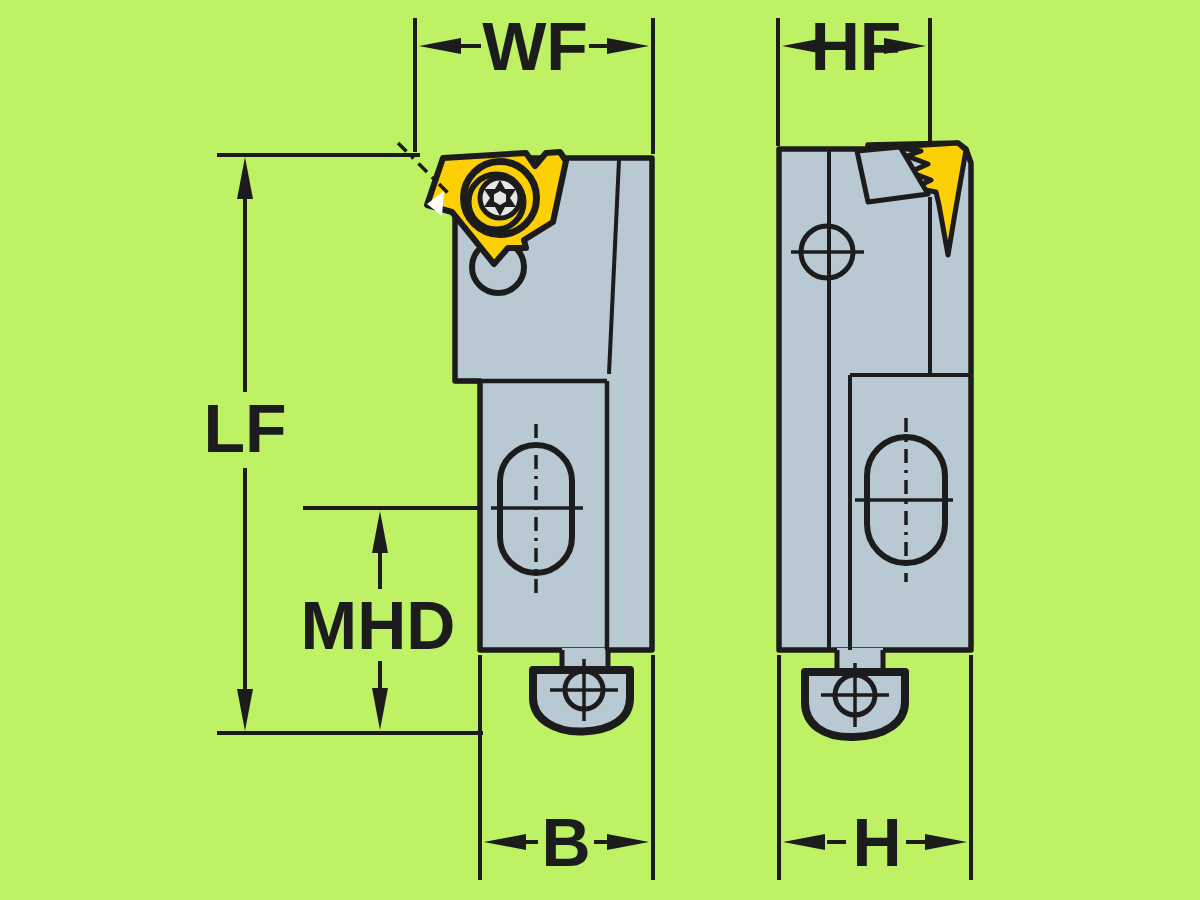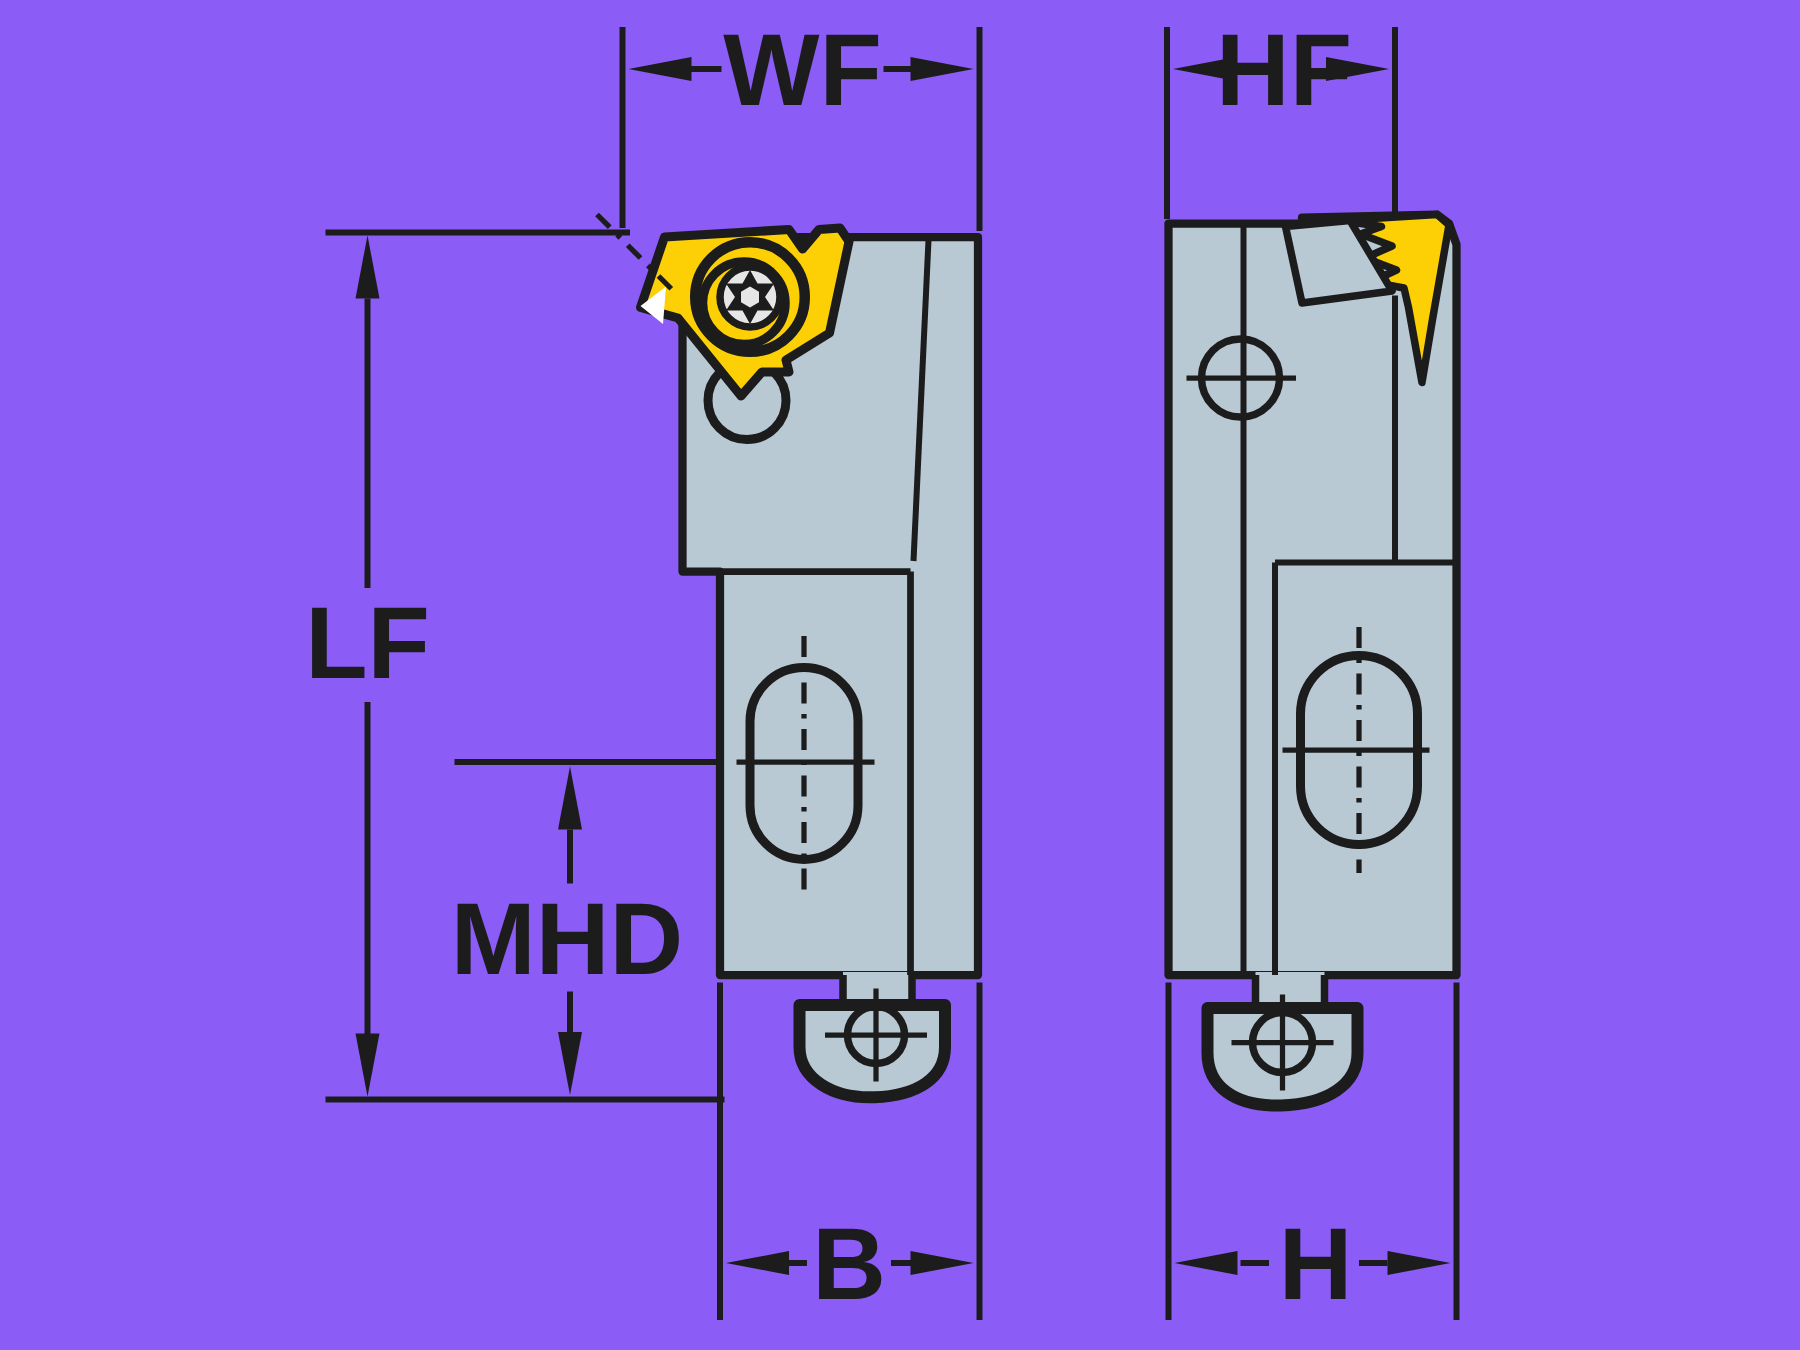--- a/index.html
+++ b/index.html
@@ -1,16 +1,16 @@
 <!DOCTYPE html>
 <html><head>
 <meta charset="utf-8">
 <style>
   html,body{margin:0;padding:0;background:#ffffff;}
-  .stage{width:1200px;height:900px;position:relative;background:#8b5cf6;overflow:hidden;}
+  .stage{width:1200px;height:900px;position:relative;background:#bef264;overflow:hidden;}
   svg{display:block;}
   text{font-family:"Liberation Sans","DejaVu Sans",sans-serif;font-weight:bold;font-size:68px;}
 </style>
 </head>
 <body>
 
 <div class="stage">
 <svg viewBox="0 0 1200 900" width="1200" height="900">
   <g fill="none" stroke-linejoin="round" stroke="#1c1c1c">
 

